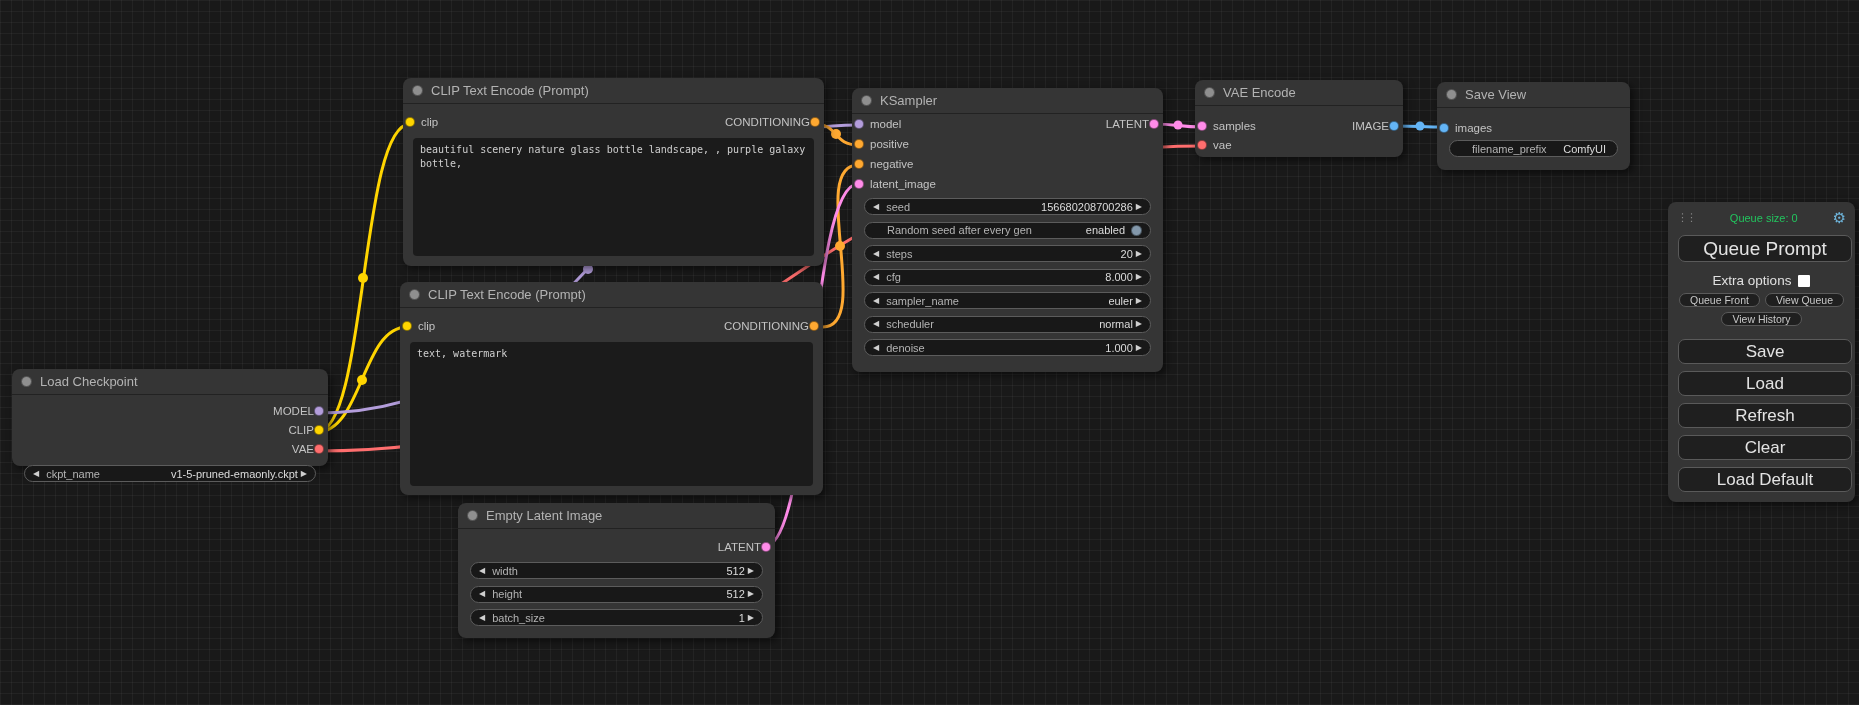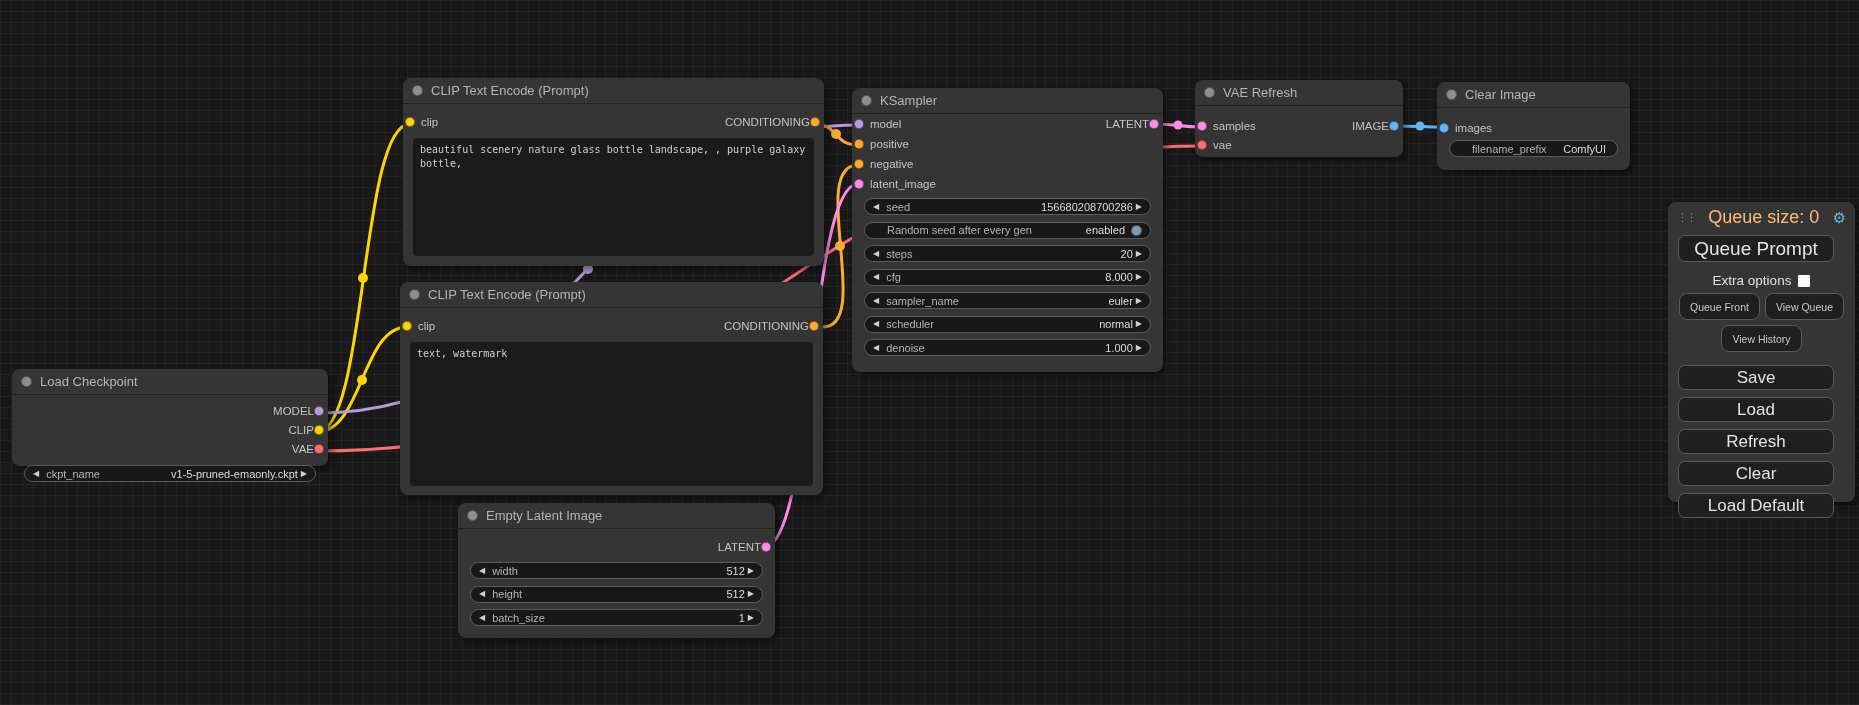--- a/index.html
+++ b/index.html
@@ -76,35 +76,35 @@
   .n-latent .widgets { margin-top:6px; }
 
   
   .qpanel {
     position:absolute; z-index:3; left:1668px; top:202px; width:187px; height:300px;
     background:#353535; border-radius:8px; box-shadow:3px 3px 8px rgba(0,0,0,0.55);
     color:#d6d6d6;
   }
   .qheader { display:flex; align-items:center; padding:7px 9px 0 9px; height:24px; }
   .qdrag { color:#848484; font-size:11px; letter-spacing:-2px; cursor:grab; }
-  .qsize { flex:1; text-align:center; font-size:18px; color:#fdba74; }
+  .qsize { flex:1; text-align:center; font-size:11px; color:#22c55e; }
   .qgear { color:#6DB3D9; font-size:15px; line-height:1; cursor:pointer; }
   .qbtn {
-    display:block; margin:0 10px; height:25px; width:156px;
+    display:block; margin:0 10px; height:25px; width:174px;
     background:#1f1f1f; border:1px solid #5a5a5a; border-radius:7px;
     color:#e3e3e3; font-size:17px; font-family:"Liberation Sans",sans-serif;
     display:flex; align-items:center; justify-content:center; cursor:pointer;
   }
   .qbtn-main { margin-top:9px; height:27px; font-size:19px; }
   .qextra { display:flex; align-items:center; justify-content:center; gap:7px; margin-top:11px;
     font-size:13.5px; color:#e0e0e0; }
   .qcheck { width:12px; height:12px; background:#ffffff; border-radius:1px; cursor:pointer; }
   .qsmallrow { display:flex; justify-content:center; gap:5px; margin-top:5px; }
   .qsmall {
-    height:27px; padding:0 10px; background:#1f1f1f; border:1px solid #5a5a5a;
+    height:14px; padding:0 10px; background:#1f1f1f; border:1px solid #5a5a5a;
     border-radius:8px; color:#c8c8c8; font-size:10.5px;
     display:flex; align-items:center; justify-content:center; cursor:pointer;
   }
   .mt14 { margin-top:13px; } .mt7 { margin-top:7px; }
 </style>
 </head>
 <body>
 
 <div id="canvas">
 
@@ -279,21 +279,21 @@
         <span class="wspacer"></span>
         <span class="wvalue">1.000</span>
         <span class="arrow">▶</span>
       </div>
     </div>
   </div>
 
   <div class="node n-vaedecode">
     <div class="node-title">
       <span class="tdot"></span>
-      <span>VAE Refresh</span>
+      <span>VAE Encode</span>
     </div>
     <div class="slots">
       <div class="slot-row thin">
         <span class="slot-in">
             <span class="dot c-latent"></span>
             <span>samples</span>
           </span>
         <span class="slot-out">
             <span>IMAGE</span>
             <span class="dot c-image"></span>
@@ -304,21 +304,21 @@
             <span class="dot c-vae"></span>
             <span>vae</span>
           </span>
       </div>
     </div>
   </div>
 
   <div class="node n-saveimage">
     <div class="node-title">
       <span class="tdot"></span>
-      <span>Clear Image</span>
+      <span>Save View</span>
     </div>
     <div class="slot-row thin">
       <span class="slot-in">
           <span class="dot c-image"></span>
           <span>images</span>
         </span>
     </div>
     <div class="widget">
       <span class="wlabel noarrow">filename_prefix</span>
       <span class="wspacer"></span>

